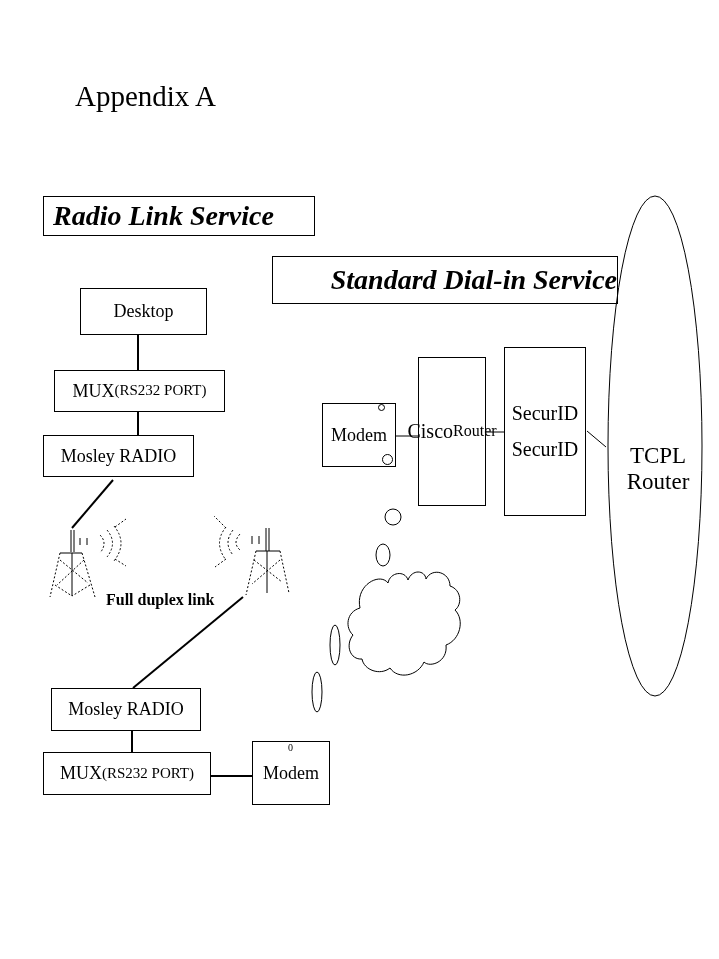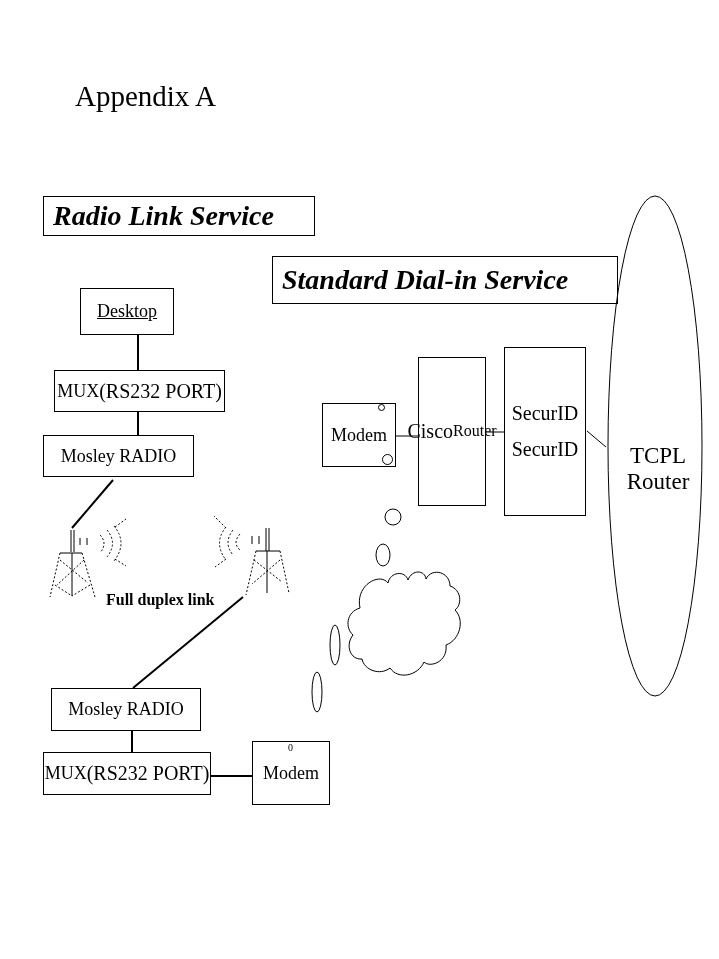--- a/index.html
+++ b/index.html
@@ -5,21 +5,21 @@
   html, body { margin: 0; padding: 0; background: #ffffff; }
   body { width: 719px; height: 959px; position: relative; overflow: hidden;
          font-family: "Liberation Serif", "DejaVu Serif", serif; color: #000; }
   .abs { position: absolute; }
   .box { position: absolute; border: 1px solid #000; background: #fff; box-sizing: border-box;
          display: flex; align-items: center; justify-content: center; text-align: center; }
   .title { position: absolute; left: 75px; top: 80px; font-size: 29px; }
   .svc { position: absolute; border: 1px solid #000; box-sizing: border-box;
          font-weight: bold; font-style: italic; font-size: 28px; display: flex; align-items: center; padding-left: 9px; }
   .lbl { font-size: 18px; line-height: 1.15; }
-  .small { font-size: 20px; }
+  .small { font-size: 15px; }
   svg.layer { position: absolute; left: 0; top: 0; }
 </style>
 </head>
 <body>
 
 <svg class="layer" width="719" height="959">
 
   <ellipse cx="655" cy="446" rx="47" ry="250" fill="none" stroke="#000" stroke-width="1"></ellipse>
 
   <line x1="138" y1="335" x2="138" y2="370" stroke="#000" stroke-width="2"></line>
@@ -95,25 +95,25 @@
        C350 660 345 645 353 635
        C345 628 346 612 360 608 Z"></path>
 </svg>
 
 <div class="title">Appendix A</div>
 
 <div class="svc" style="left:43px; top:196px; width:272px; height:40px;">
   <span>Radio Link Service</span>
 </div>
 
-<div class="svc" style="left:272px; top:256px; width:346px; height:48px;">
+<div class="svc" style="left:272px; top:256px; width:346px; height:48px;justify-content:flex-end;">
   <span>Standard Dial-in Service</span>
 </div>
 
-<div class="box lbl" style="left:80px; top:288px; width:94px; height:47px;text-decoration:underline;">
+<div class="box lbl" style="left:80px; top:288px; width:127px; height:47px;">
   <span>Desktop</span>
 </div>
 
 <div class="box lbl" style="left:54px; top:370px; width:171px; height:42px; white-space:nowrap;">
   <span>MUX </span>
     <span class="small">(RS232 PORT)</span>
 </div>
 
 <div class="box lbl" style="left:43px; top:435px; width:151px; height:42px;">
   <span>Mosley RADIO</span>

